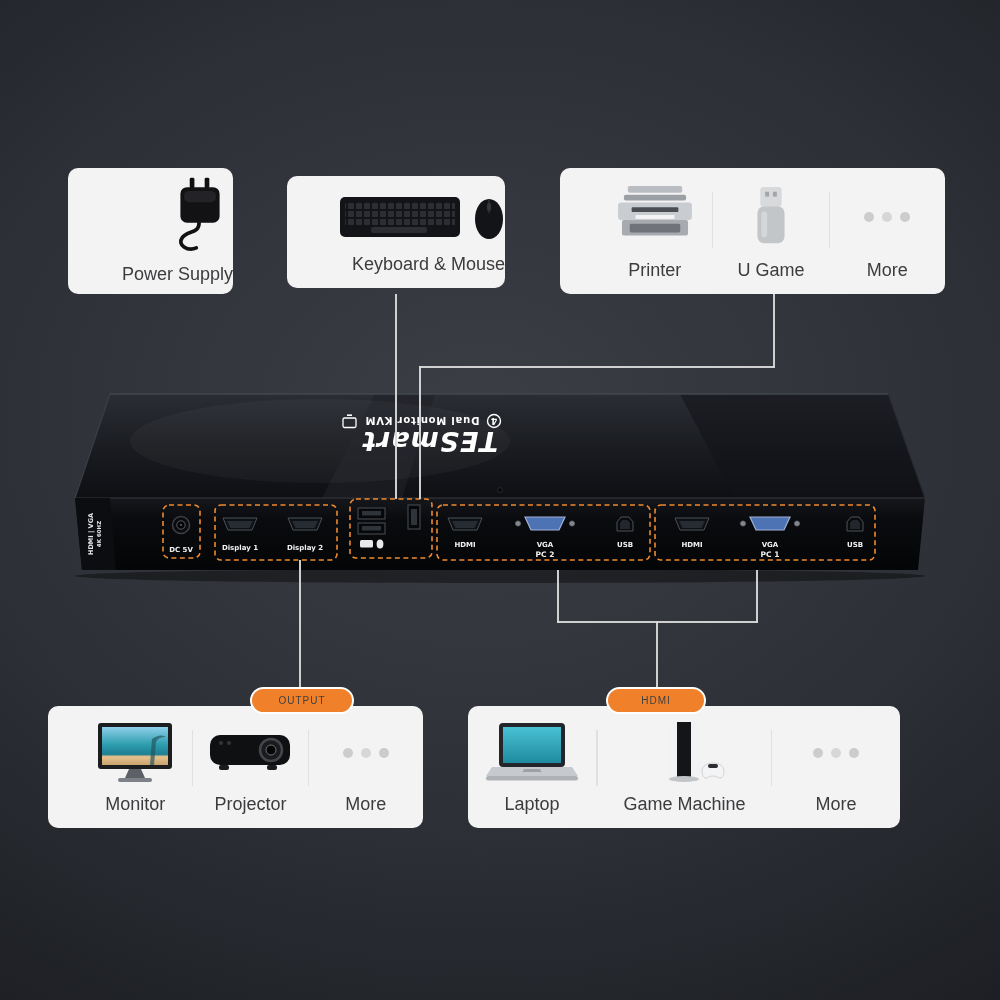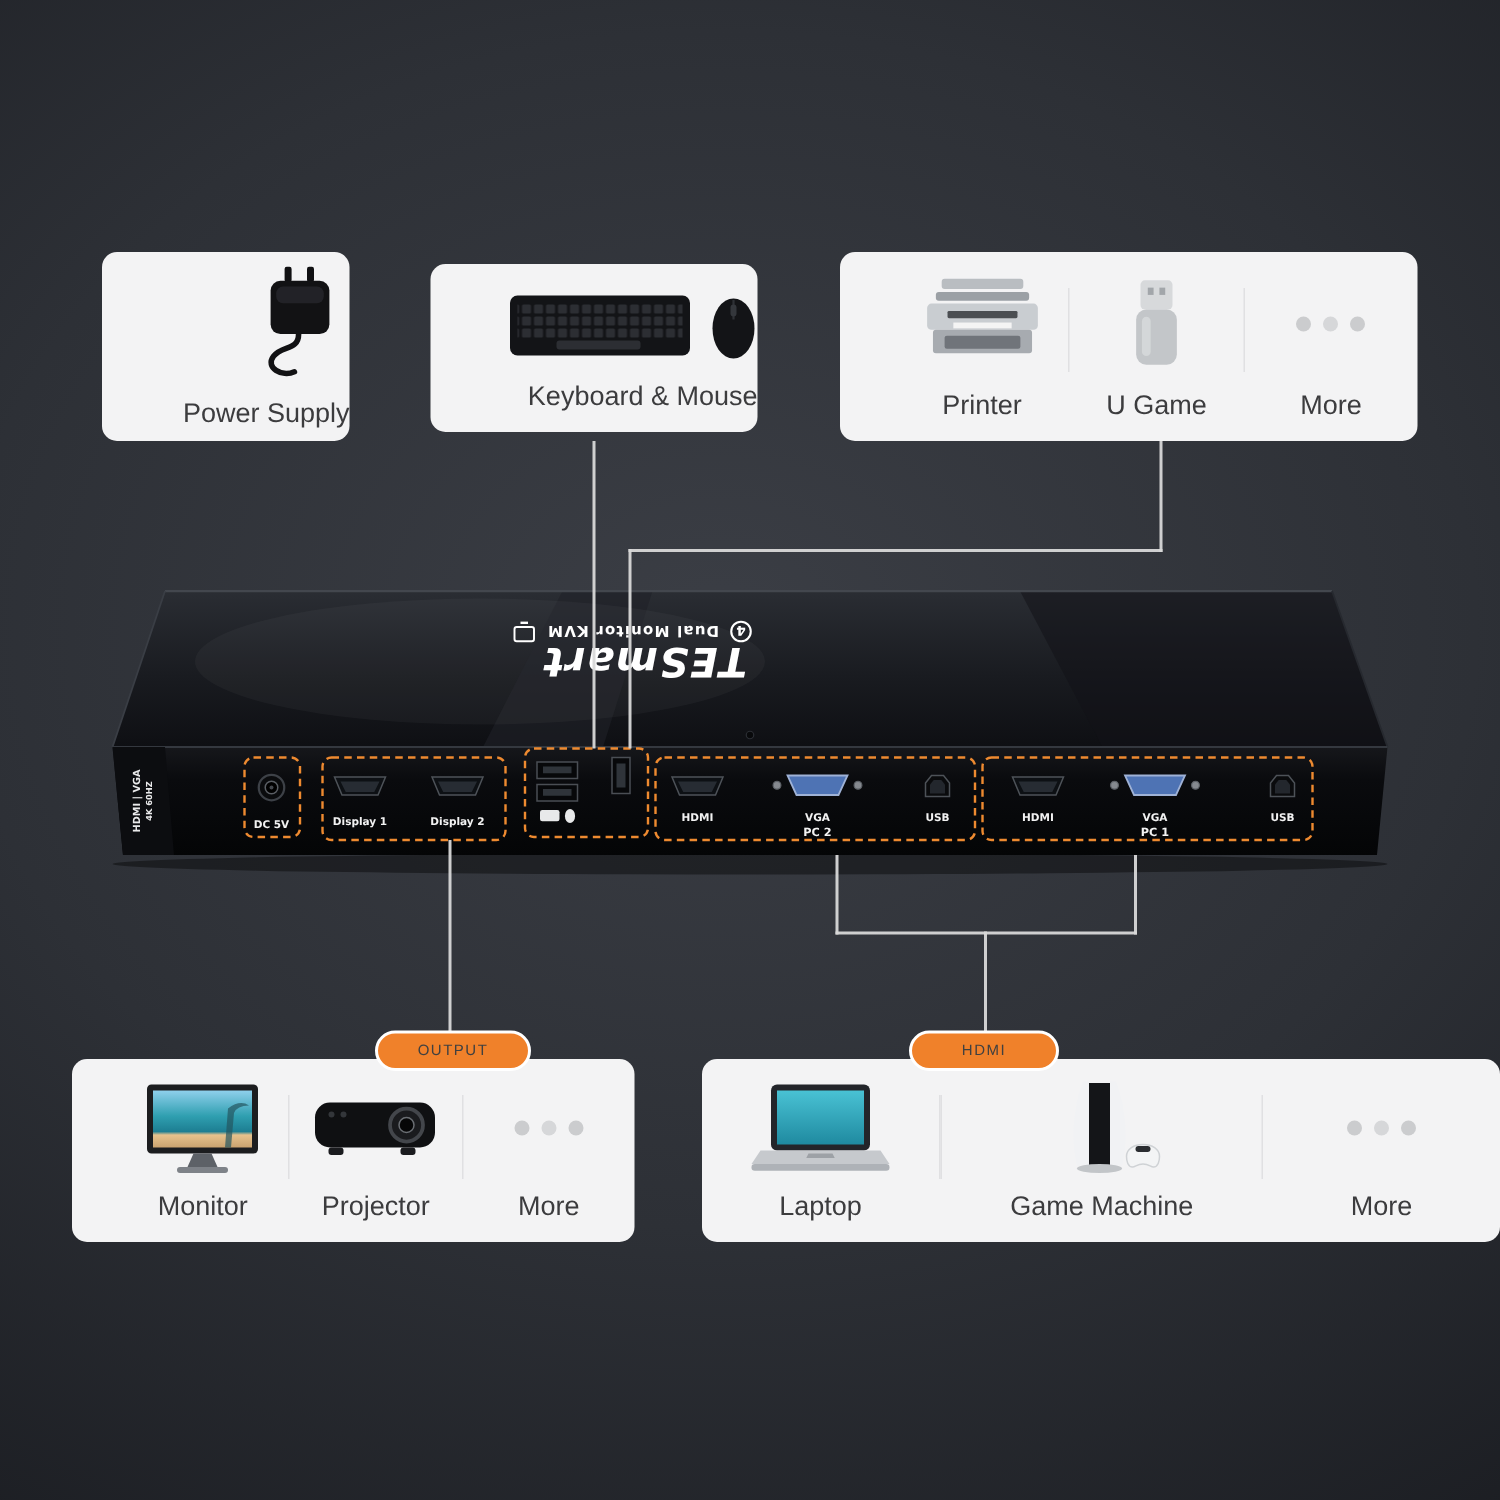--- a/index.html
+++ b/index.html
@@ -15,21 +15,21 @@
   }
   .card-row { display:flex; width:100%; height:100%; align-items:stretch; }
   .item { flex:1; display:flex; flex-direction:column; align-items:center; min-width:0; }
   .icon-box { flex:1; display:flex; align-items:center; justify-content:center; padding-top:8px; }
   .label { font-size:18px; color:#3c3c3e; padding-bottom:13px; white-space:nowrap; }
   .vdiv { width:1px; background:#e0e0e2; align-self:flex-start; margin-top:24px; height:56px; }
   .card-power   { left:68px;  top:168px; width:165px; height:126px; }
   .card-kbm     { left:287px; top:176px; width:218px; height:112px; }
   .card-periph  { left:560px; top:168px; width:385px; height:126px;padding-left:37px; }
   .card-output  { left:48px;  top:706px; width:375px; height:122px;padding-left:30px; }
-  .card-input   { left:468px; top:706px; width:532px; height:122px; }
+  .card-input   { left:468px; top:706px; width:432px; height:122px; }
   .kbm-icons { display:flex; align-items:flex-end; gap:12px; }
   .device { position:absolute; left:70px; top:386px; width:860px; height:200px; }
   svg text { font-family:"DejaVu Sans", sans-serif; }
   .line { position:absolute; background:#d8d8d8; opacity:0.95; }
   .badge {
     position:absolute; height:27px; border-radius:15px; background:#f0812a;
     border:2px solid #ffffff; color:#404040; font-weight:normal; font-size:10px;
     letter-spacing:1px; display:flex; align-items:center; justify-content:center;
     z-index:5;
   }

